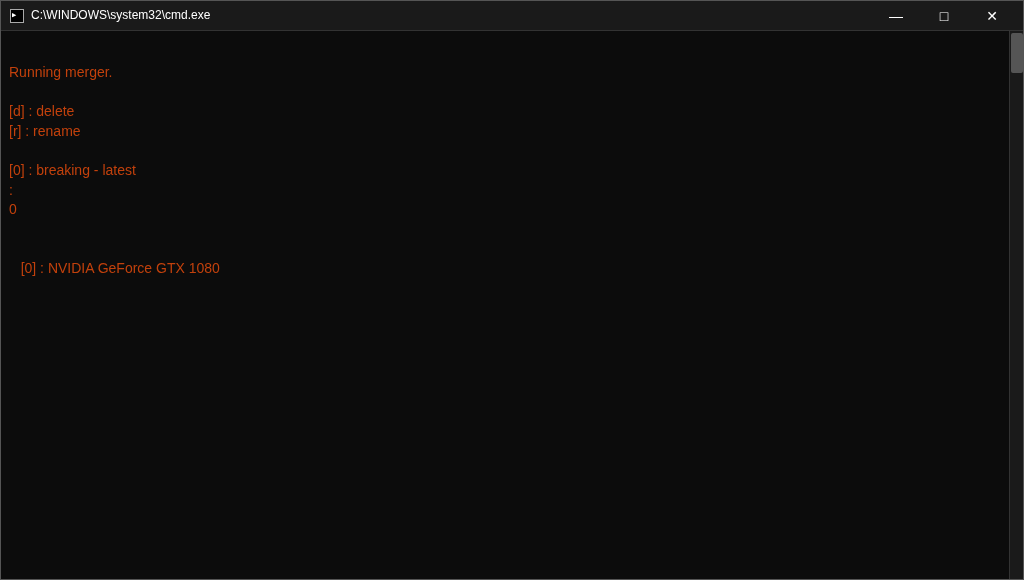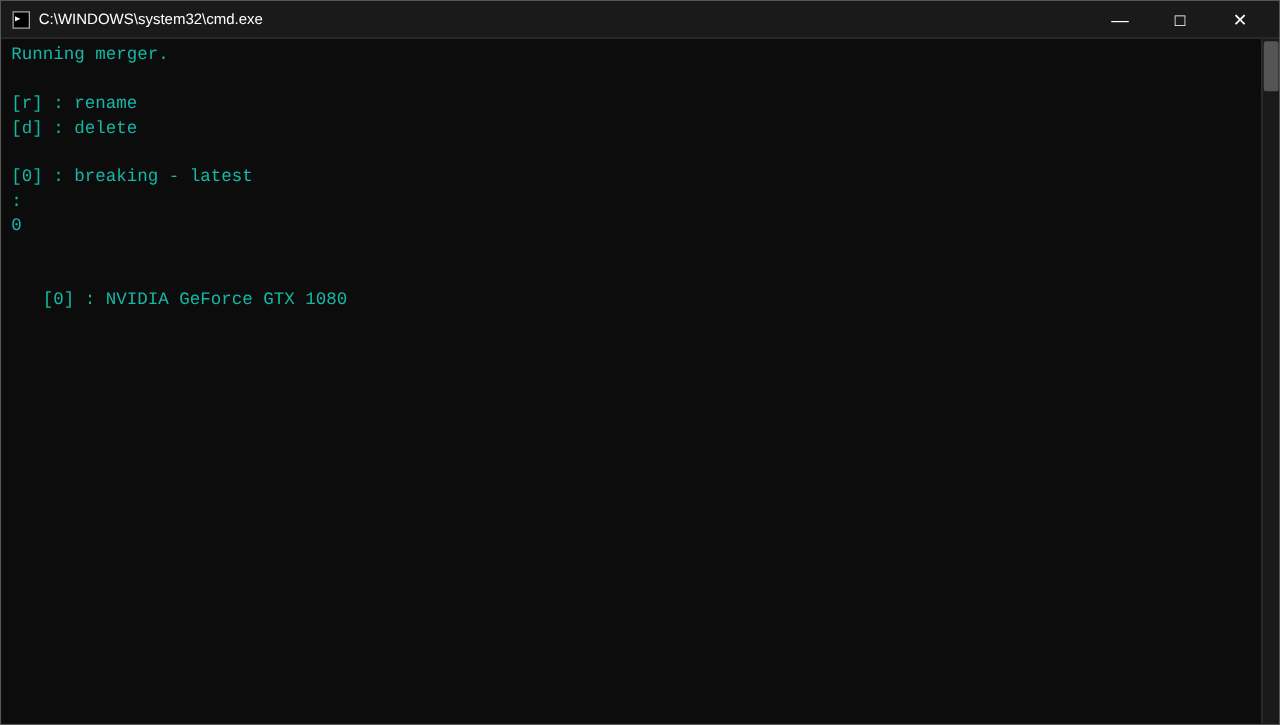--- a/index.html
+++ b/index.html
@@ -96,25 +96,26 @@
     .content-area {
       display: flex;
       flex: 1;
       overflow: hidden;
     }
 
     .terminal {
       flex: 1;
       background: #0c0c0c;
       padding: 4px 8px;
-      color: #14b8a6;
+      color: #c2410c;
       font-size: 14px;
-      font-family: Liberation Mono, monospace;
+      font-family: Liberation Sans, sans-serif;
       line-height: 1.4;
       overflow: hidden;
+      margin-top: 28px;
     }
 
     .scrollbar {
       width: 14px;
       background: #1a1a1a;
       border-left: 1px solid #333;
       display: flex;
       flex-direction: column;
       align-items: center;
       flex-shrink: 0;
@@ -153,22 +154,22 @@
     <div class="title-bar-controls">
       <button class="title-btn">—</button>
       <button class="title-btn">□</button>
       <button class="title-btn close">✕</button>
     </div>
   </div>
   <div class="content-area">
     <div class="terminal" id="terminal-output">
     <span class="line">Running merger.</span>
         <span class="empty-line"></span>
+        <span class="line">[d] : delete</span>
         <span class="line">[r] : rename</span>
-        <span class="line">[d] : delete</span>
         <span class="empty-line"></span>
         <span class="line">[0] : breaking - latest</span>
         <span class="line">:</span>
         <span class="line">0</span>
         <span class="empty-line"></span>
         <span class="empty-line"></span>
         <span class="line">   [0] : NVIDIA GeForce GTX 1080</span>
         <span class="empty-line"></span>
       </div>
     <div class="scrollbar">

